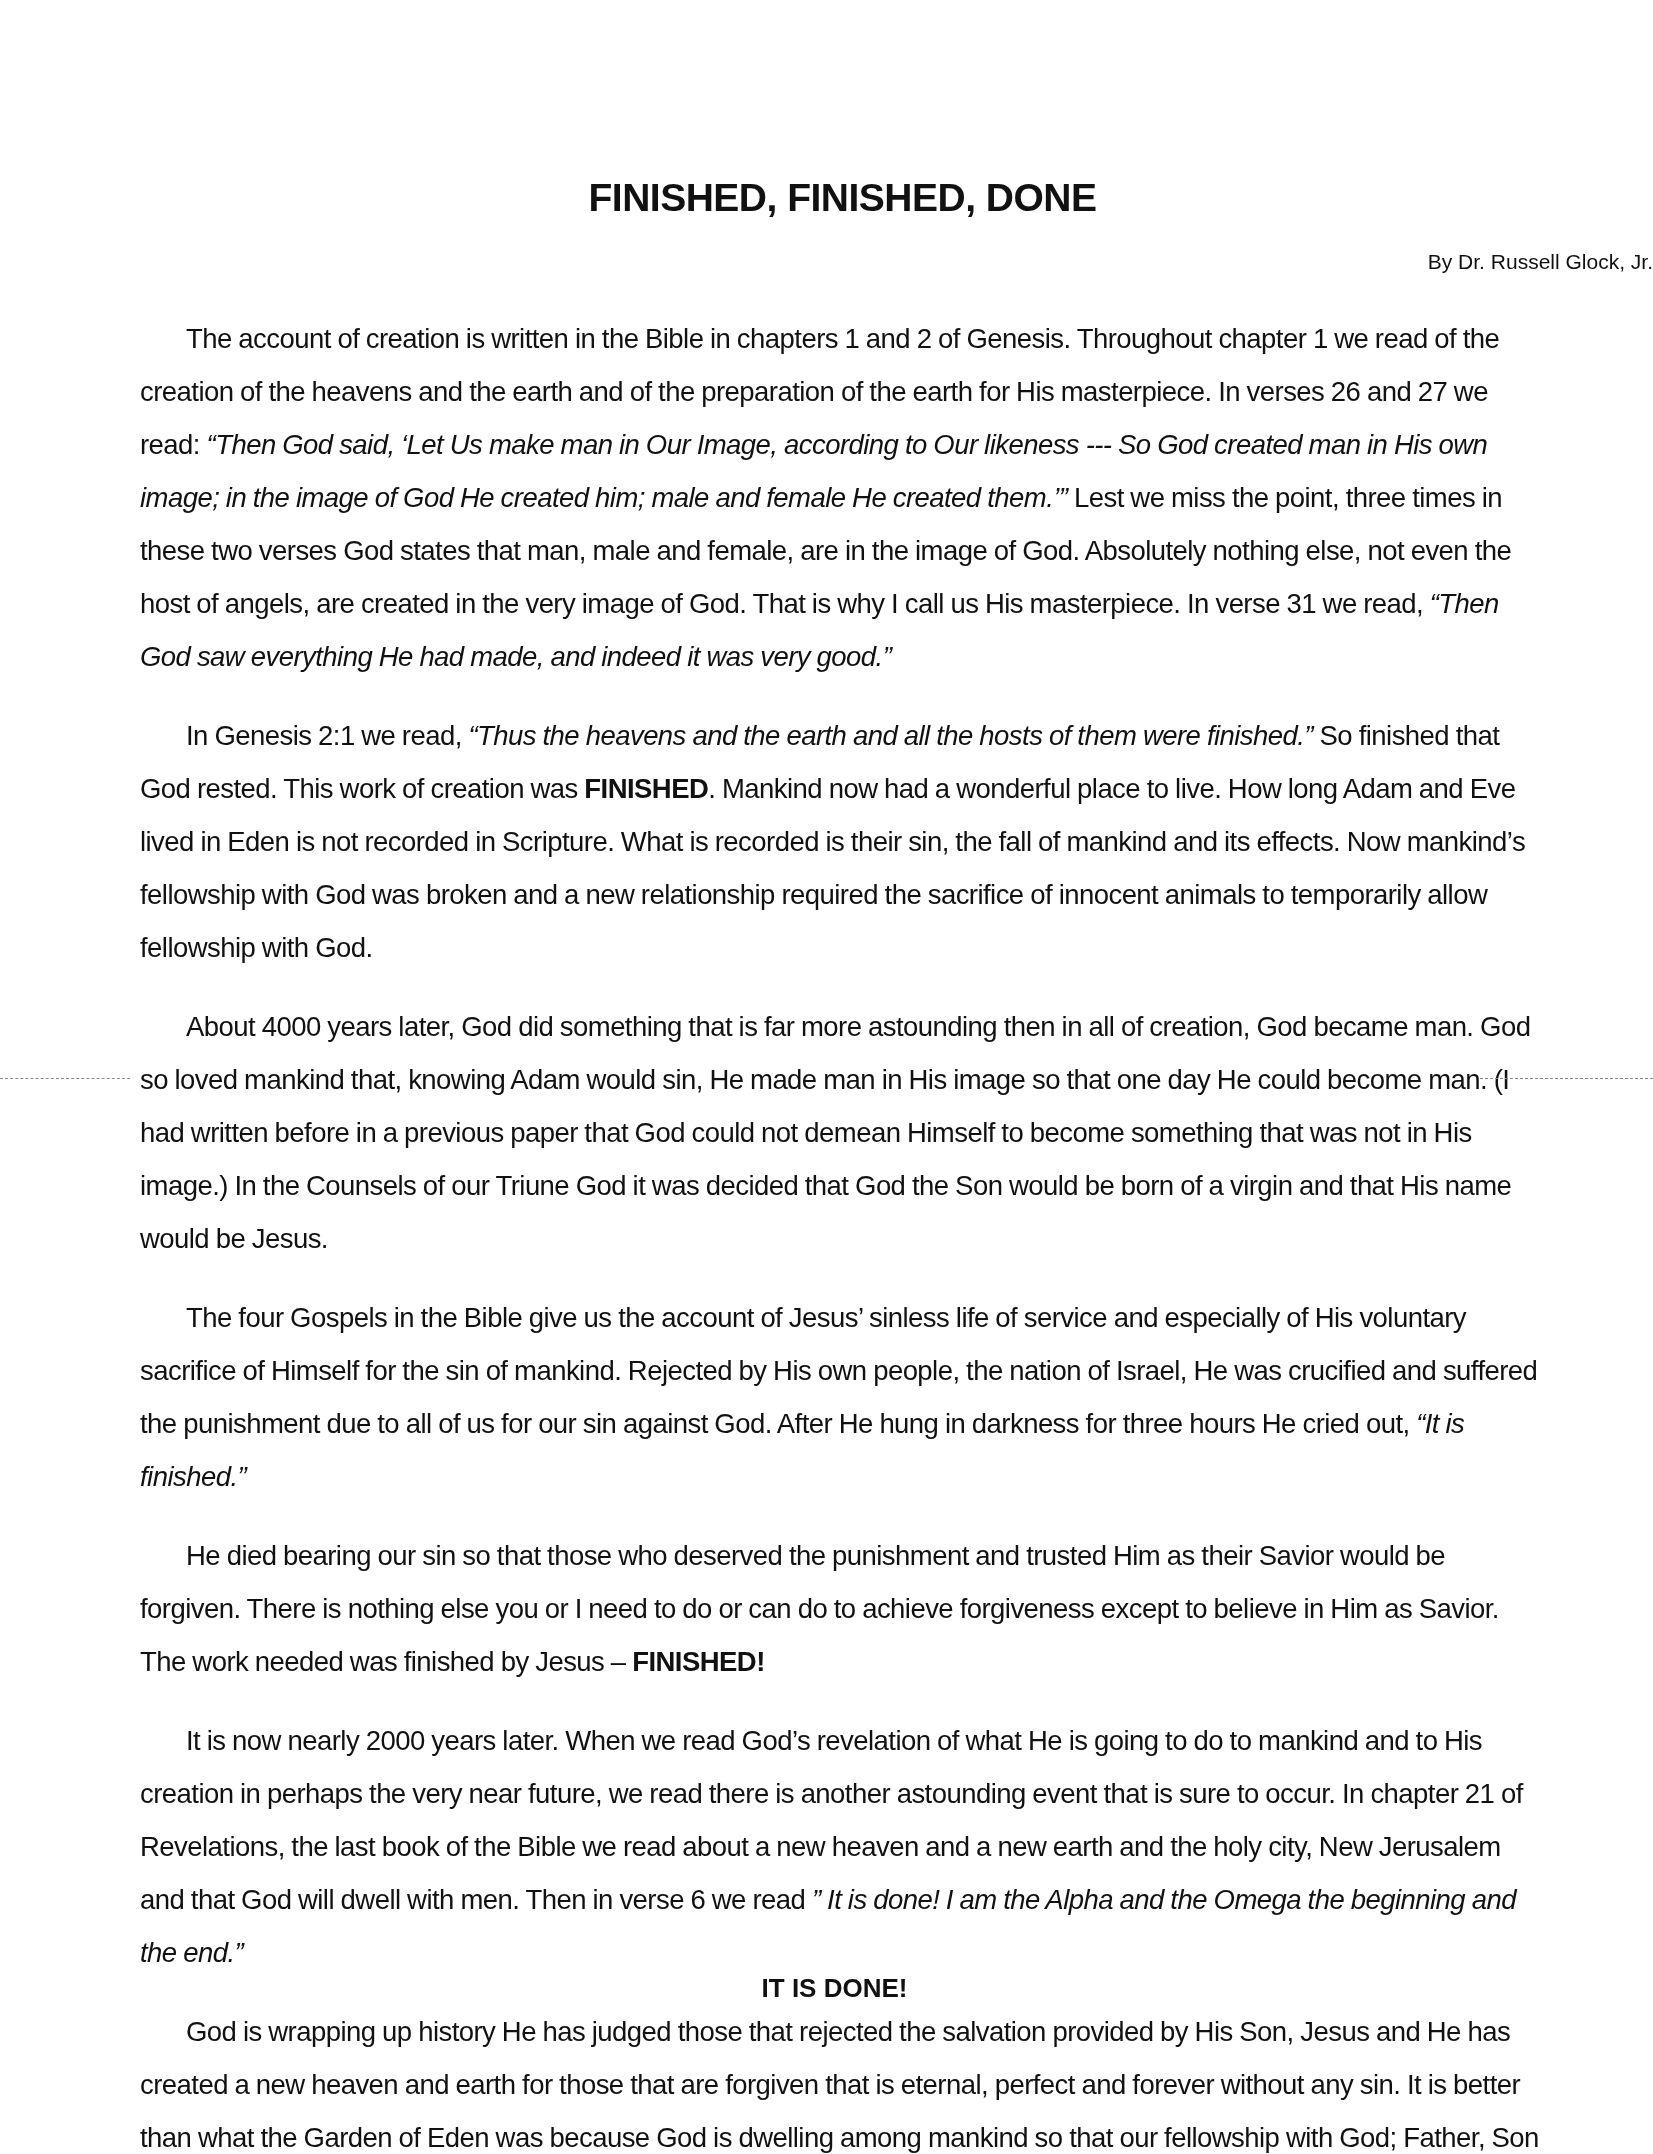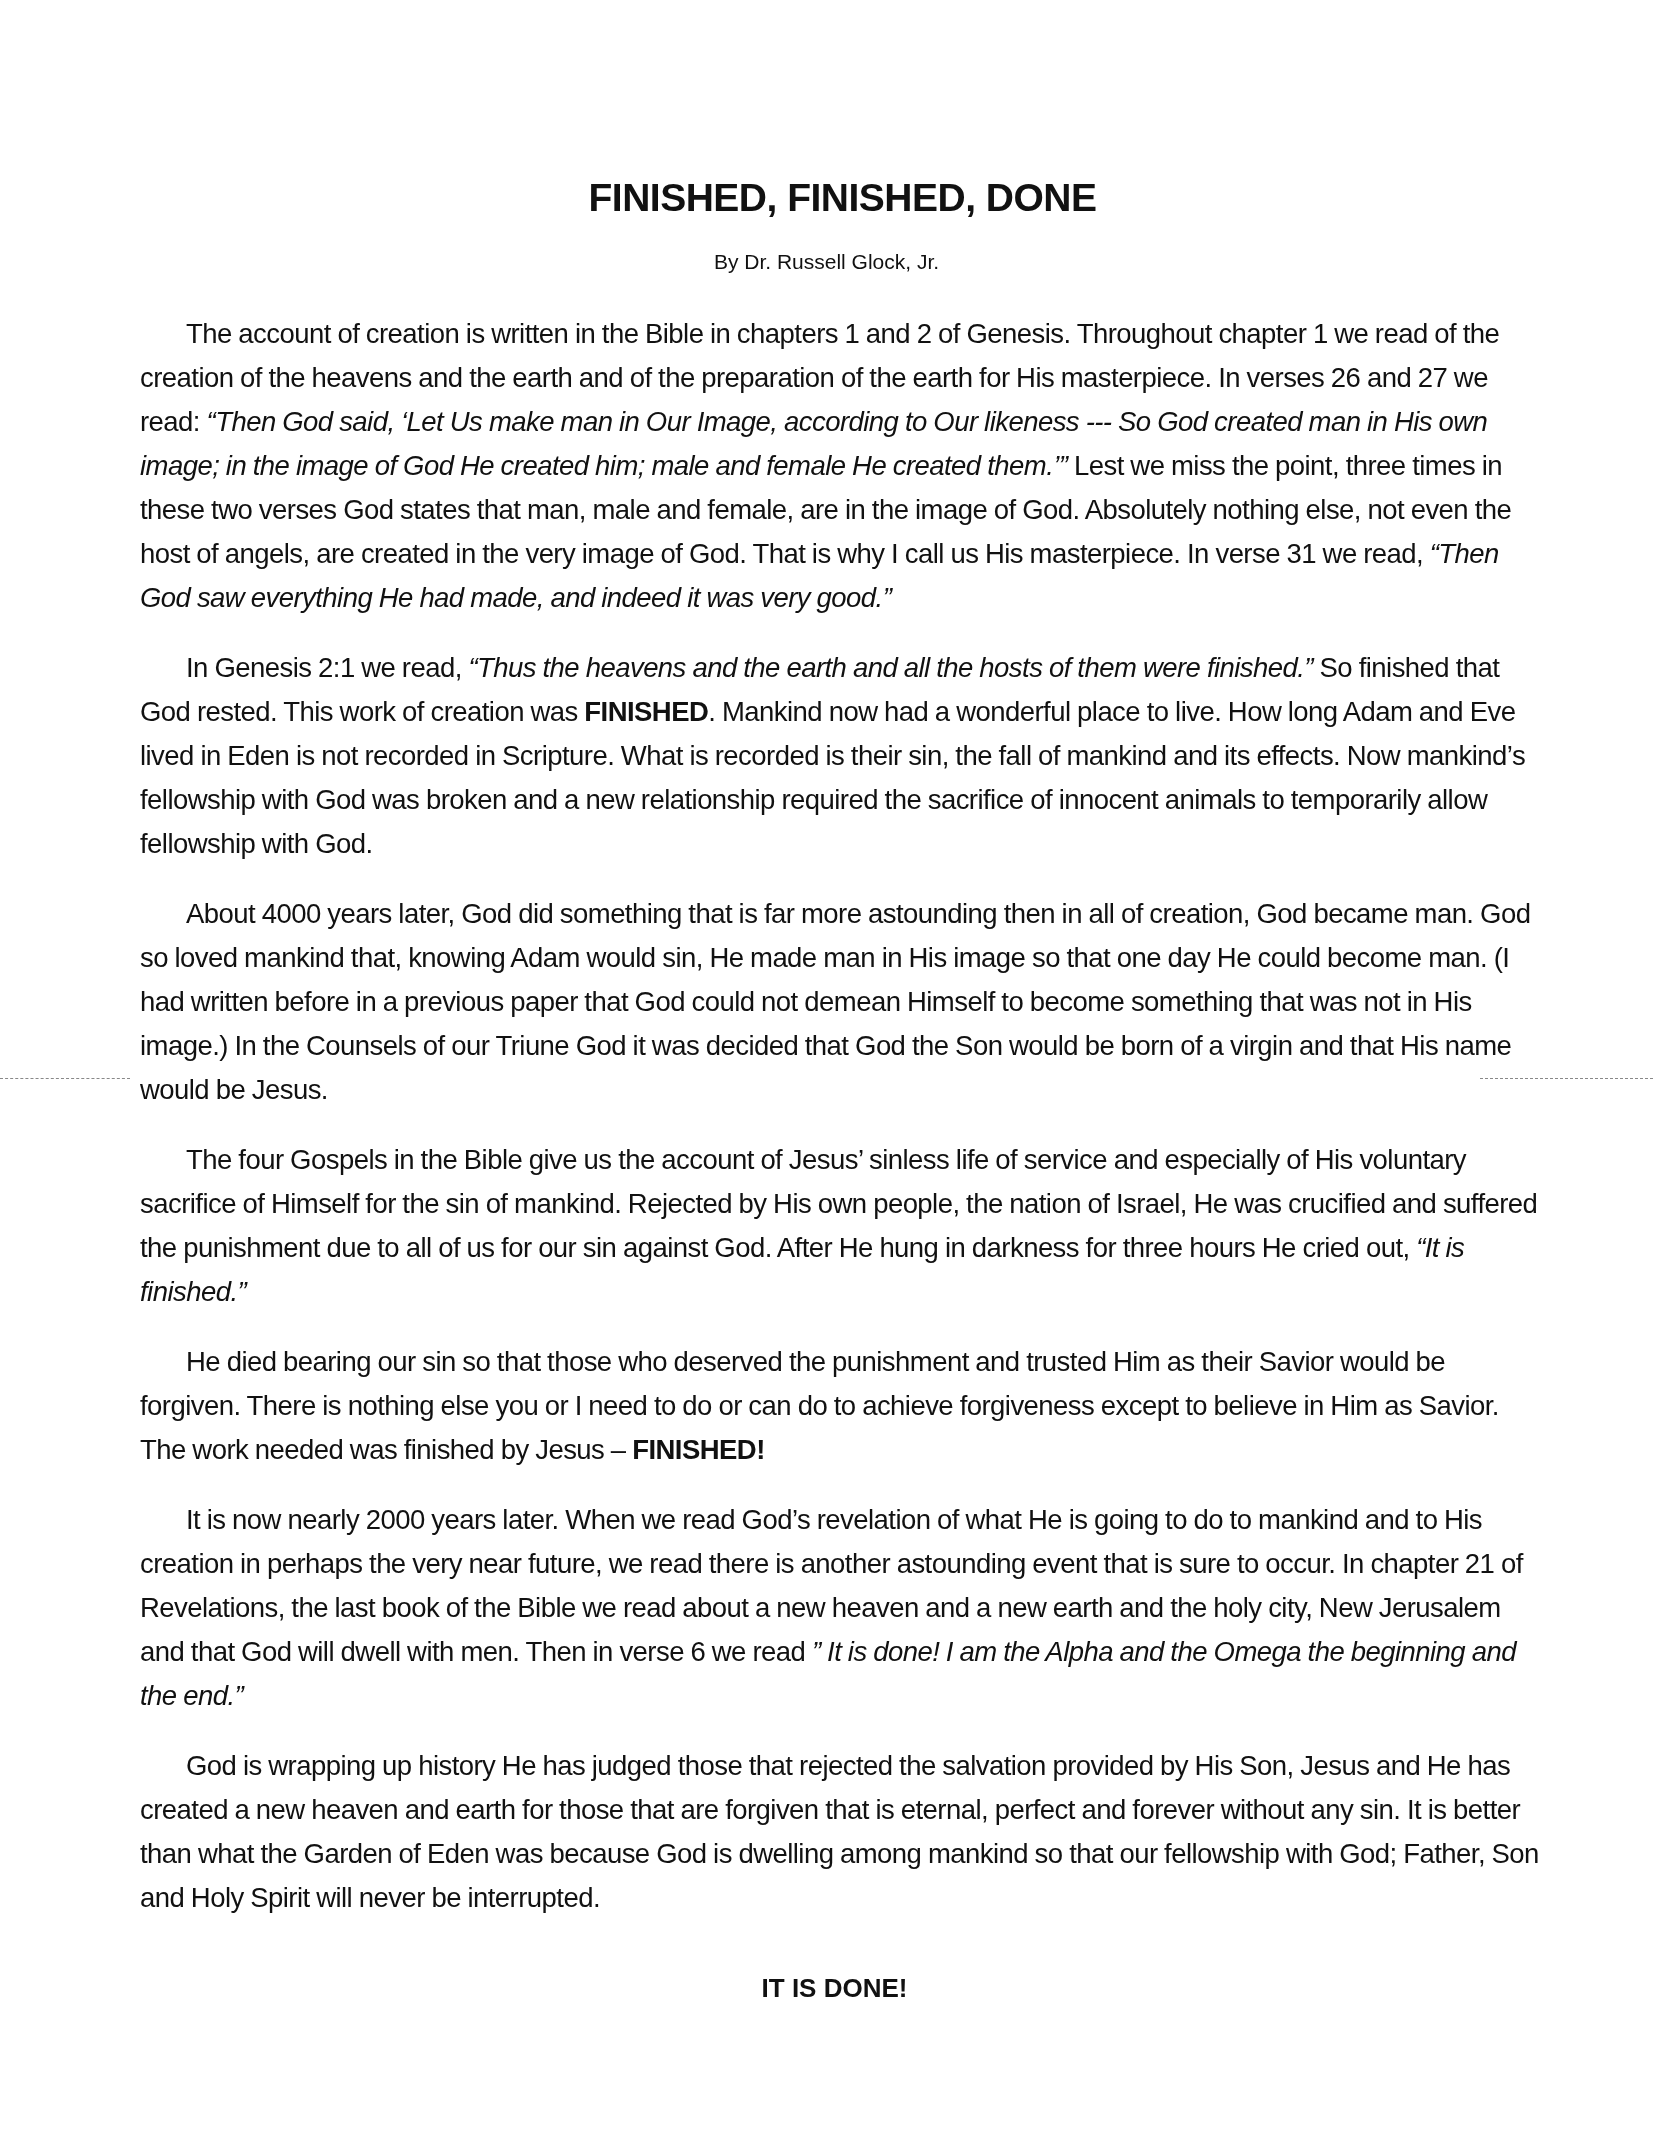--- a/index.html
+++ b/index.html
@@ -30,34 +30,34 @@
       font-weight: bold;
       font-size: 39px;
       letter-spacing: -0.5px;
       margin: 16px;
     }
     .byline {
       position: absolute;
       top: 250px;
       left: 0;
       width: 1653px;
-      text-align: center;
+      text-align: right;
       font-size: 21px;
       margin: 0;
     }
     .body-text {
       position: absolute;
       top: 312px;
       left: 140px;
       width: 1410px;
     }
     .para {
       margin: 0 0 26px 0;
       font-size: 27.5px;
-      line-height: 44px;
+      line-height: 53px;
       text-indent: 46px;
       letter-spacing: -0.55px;
       word-spacing: -0.5px;
     }
     .para em { font-style: italic; }
     .para strong { font-weight: bold; }
     .closing {
       position: absolute;
       top: 1965px;
       left: 0;

